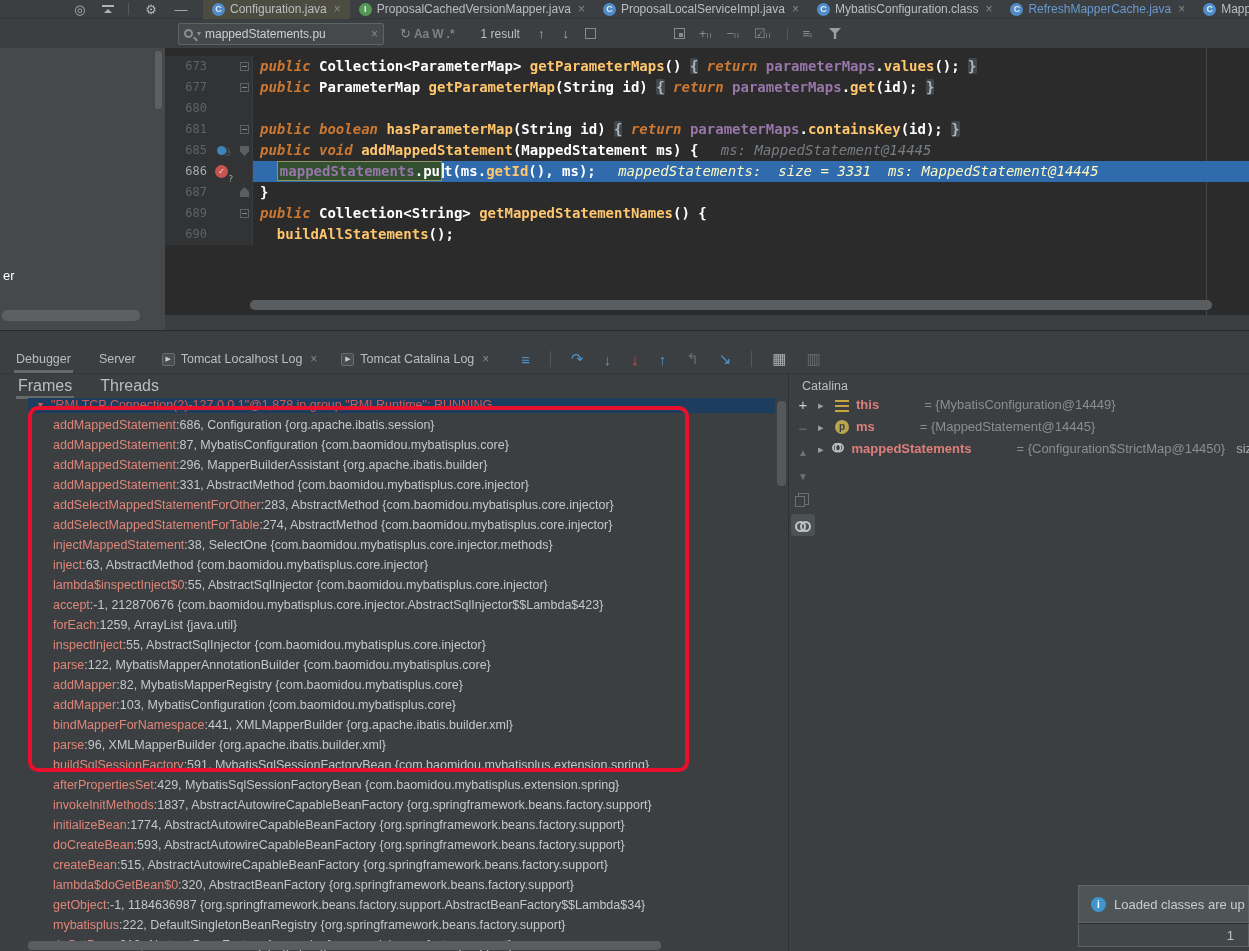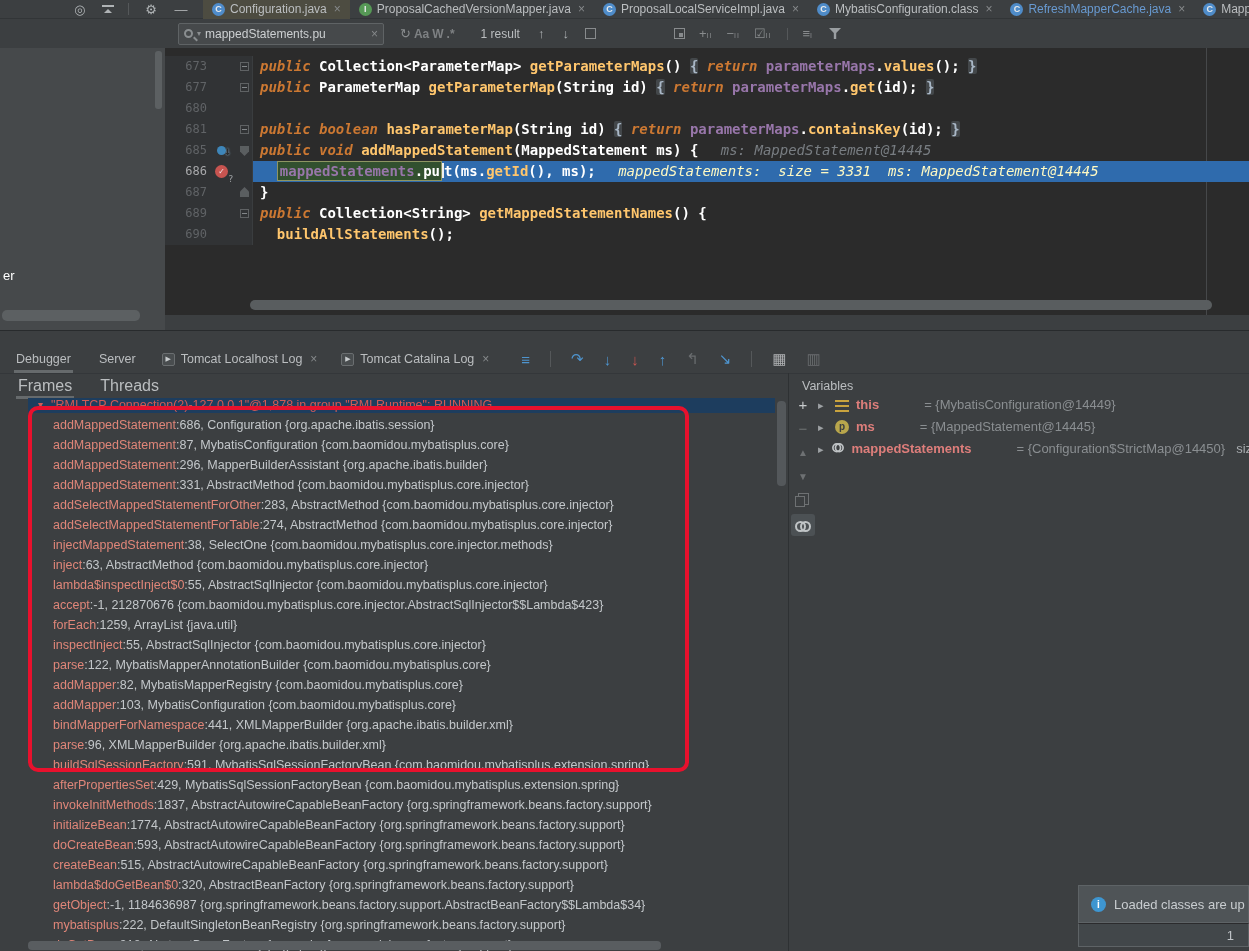--- a/index.html
+++ b/index.html
@@ -486,21 +486,21 @@
     <span class="fname">mybatisplus</span><span class="fdetail">:222, DefaultSingletonBeanRegistry {org.springframework.beans.factory.support}</span>
   </div>
 
   <div class="frame-row">
     <span class="fname">doGetBean</span><span class="fdetail">:318, AbstractBeanFactory {org.springframework.beans.factory.support}</span>
   </div>
 </div>
     <div id="frames-vscroll"></div>
     <div id="frames-hscroll"></div>
 
-    <div id="variables-title">Variables</div>
+    <div id="variables-title">Catalina</div>
     <div id="var-toolbar">
       <span class="vt-ico">+</span>
       <span class="vt-ico dim">−</span>
       <span class="vt-ico dim tri">▲</span>
       <span class="vt-ico dim tri">▼</span>
       <span class="copy-ico"></span>
       <span class="watch-box">
           <span class="glasses"></span>
         </span>
     </div>

